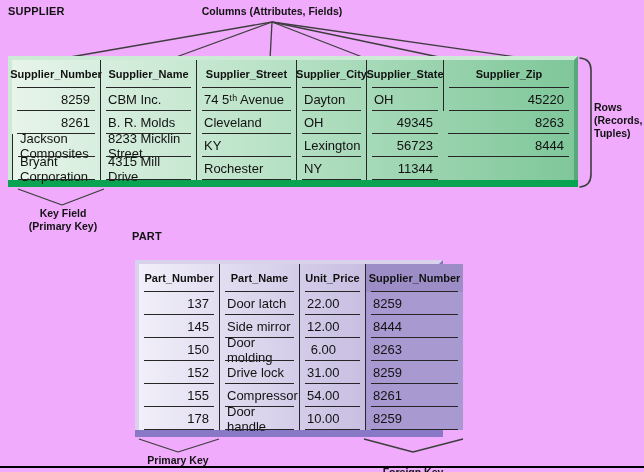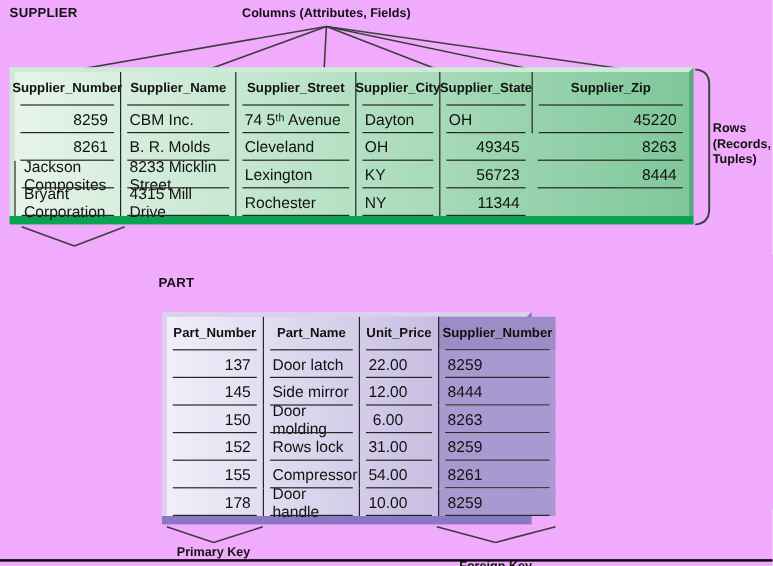--- a/index.html
+++ b/index.html
@@ -140,25 +140,25 @@
           </div>
           <div class="cell col0">
             <span>8263</span>
           </div>
           <div class="cell col1 sep">
             <span>Jackson Composites</span>
           </div>
           <div class="cell col2 sep">
             <span>8233 Micklin Street</span>
           </div>
+          <div class="cell col4 sep">
+            <span>KY</span>
+          </div>
           <div class="cell col3 sep">
             <span>Lexington</span>
-          </div>
-          <div class="cell col4 sep">
-            <span>KY</span>
           </div>
           <div class="cell col5 sep">
             <span>56723</span>
           </div>
           <div class="cell col0">
             <span>8444</span>
           </div>
           <div class="cell col1 sep">
             <span>Bryant Corporation</span>
           </div>
@@ -176,20 +176,22 @@
           </div>
         </div>
     </div>
     <div class="bar"></div>
   </div>
 
   <div class="lbl" style="left:594px; top:101px; width:50px;">Rows
 (Records,
 Tuples)</div>
 
+  <div class="lbl center" style="left:12px; top:207px; width:102px;">Key Field
+(Primary Key)</div>
 
   <div class="lbl title" style="left:132px; top:230px;">PART</div>
 
   <div class="table3d part" style="left:135px; top:260px; width:308px;">
     <div class="bevel">
       <div class="grid part-grid" id="part-grid">
           <div class="cell header-cell col0">
             <span>Part_Number</span>
           </div>
           <div class="cell header-cell col1 sep">
@@ -234,21 +236,21 @@
           <div class="cell col2 sep">
             <span>6.00</span>
           </div>
           <div class="cell col3 sep">
             <span>8263</span>
           </div>
           <div class="cell col0">
             <span>152</span>
           </div>
           <div class="cell col1 sep">
-            <span>Rows lock</span>
+            <span>Drive lock</span>
           </div>
           <div class="cell col2 sep">
             <span>31.00</span>
           </div>
           <div class="cell col3 sep">
             <span>8259</span>
           </div>
           <div class="cell col0">
             <span>155</span>
           </div>

